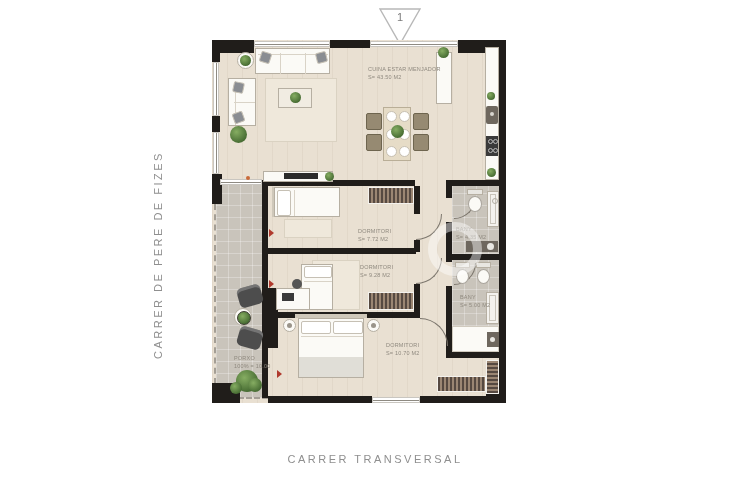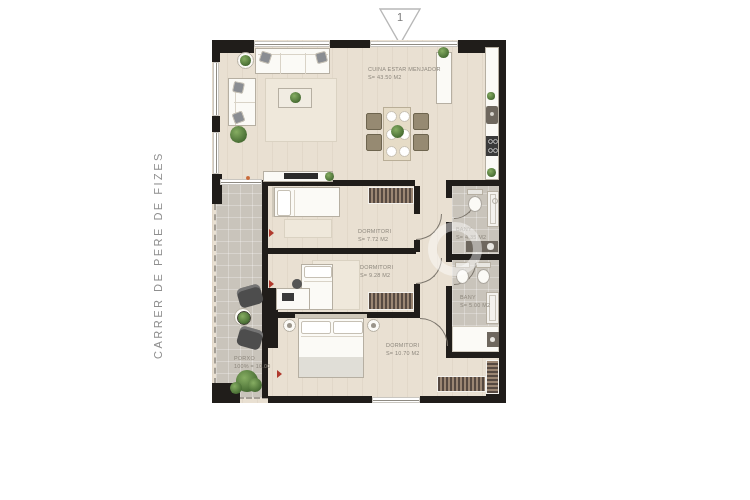--- a/index.html
+++ b/index.html
@@ -58,20 +58,21 @@
 <body>
 
 <div id="stage">
 
   <svg class="abs" style="left:377px;top:7px;" width="46" height="40" viewBox="0 0 46 40">
     <polygon points="3,2 43,2 23,37" fill="#ffffff" stroke="#b8b8b8" stroke-width="1.4"></polygon>
   </svg>
   <div class="marker-num" style="left:390px;top:11px;">1</div>
 
   <div class="street" style="left:8px;top:249px;width:300px;text-align:center;transform:rotate(-90deg);">CARRER DE PERE DE FIZES</div>
+  <div class="street" style="left:0;top:453px;width:750px;text-align:center;">CARRER TRANSVERSAL</div>
 
   <div class="floor"></div>
   <div class="tile" style="left:216px;top:182px;width:46px;height:216px;"></div>
   <div class="tile" style="left:452px;top:186px;width:47px;height:68px;"></div>
   <div class="tile" style="left:452px;top:260px;width:47px;height:66px;"></div>
   <div class="furn" style="left:452px;top:326px;width:47px;height:26px;border-color:#d0cabe;"></div>
 
   <div class="dash-v" style="left:214px;top:204px;height:180px;"></div>
   <div class="dash-h" style="left:238px;top:397px;width:30px;"></div>
 

